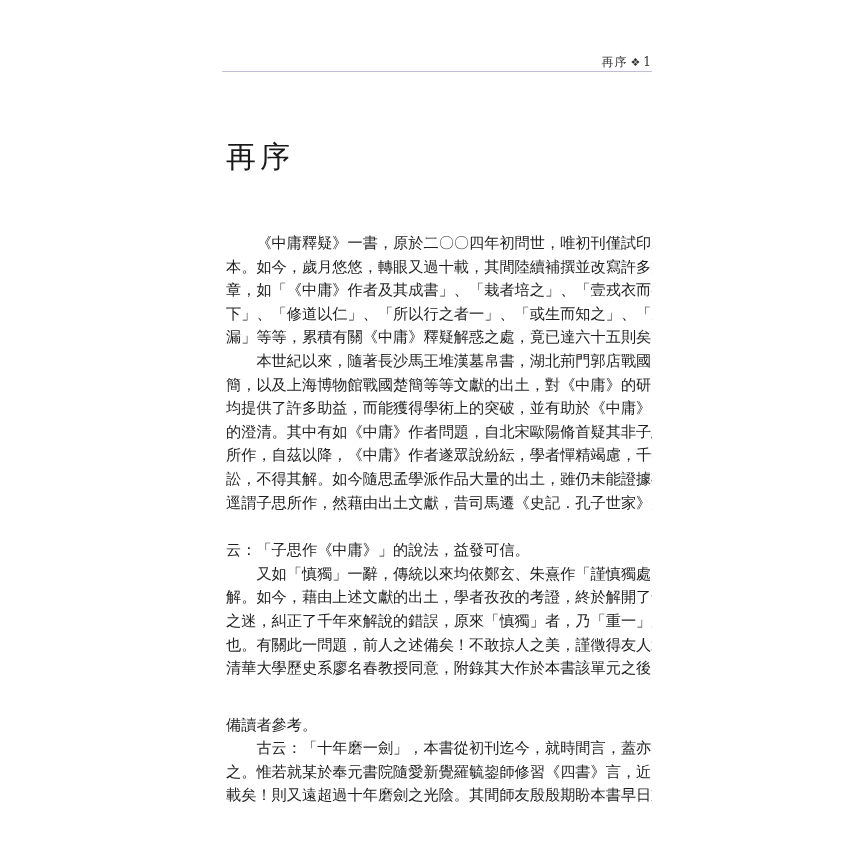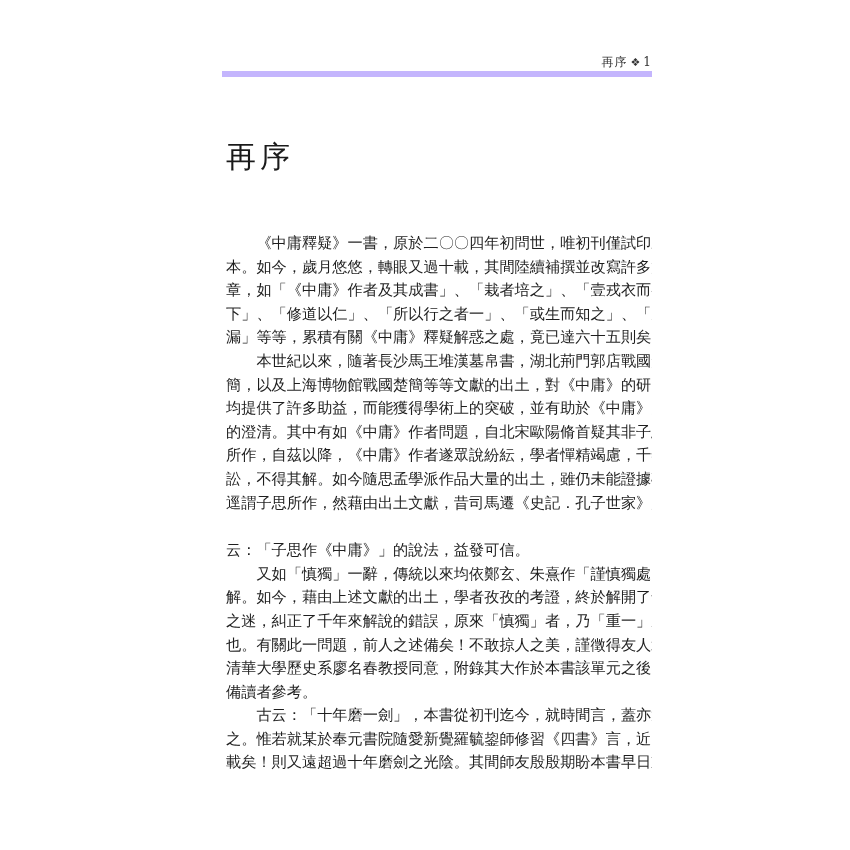--- a/index.html
+++ b/index.html
@@ -1,19 +1,19 @@
 <!DOCTYPE html>
 <html><head>
 <meta charset="utf-8">
 <style>
   html, body { margin:0; padding:0; background:#ffffff; }
   body { width:850px; height:850px; position:relative; overflow:hidden;
          font-family: "DejaVu Serif", "Liberation Serif", serif; color:#1e1e1e; }
   .running-head { position:absolute; left:222px; top:50px; width:430px; height:21px;
-                  border-bottom:6px solid #c4b5fd; }
+                  border-bottom:1px solid #c4b5fd; }
   .running-head .rh-text { position:absolute; right:0; top:4px; font-size:12px; color:#333;
                   letter-spacing:1px; }
   .rh-icon { font-size:11px; margin:0 2px 0 3px; }
   .chapter-title { position:absolute; left:226px; top:137px; font-size:30px; letter-spacing:4px;
                    color:#1a1a1a; font-weight:normal; margin:0; }
   .body-text { position:absolute; left:226px; top:232px; width:426px; }
   .line { display:block; white-space:nowrap; overflow:hidden; }
 </style>
 </head>
 <body>
@@ -43,20 +43,20 @@
       <span class="line" style="text-align: justify; text-align-last: justify;">訟，不得其解。如今隨思孟學派作品大量的出土，雖仍未能證據確鑿</span>
       <span class="line" style="text-align: justify; text-align-last: justify;">逕謂子思所作，然藉由出土文獻，昔司馬遷《史記．孔子世家》所</span>
       <span class="line" style="text-align: justify; text-align-last: left; margin-top: 24px;">云：「子思作《中庸》」的說法，益發可信。</span>
     </div>
     <div style="font-size: 15.2px; line-height: 23.6px;">
       <span class="line" style="text-align: justify; text-align-last: justify;">　　又如「慎獨」一辭，傳統以來均依鄭玄、朱熹作「謹慎獨處」</span>
       <span class="line" style="text-align: justify; text-align-last: justify;">解。如今，藉由上述文獻的出土，學者孜孜的考證，終於解開了千古</span>
       <span class="line" style="text-align: justify; text-align-last: justify;">之迷，糾正了千年來解說的錯誤，原來「慎獨」者，乃「重一」之謂</span>
       <span class="line" style="text-align: justify; text-align-last: justify;">也。有關此一問題，前人之述備矣！不敢掠人之美，謹徵得友人北京</span>
       <span class="line" style="text-align: justify; text-align-last: justify;">清華大學歷史系廖名春教授同意，附錄其大作於本書該單元之後，以</span>
-      <span class="line" style="text-align: justify; text-align-last: left;">備讀者參考。</span>
+      <span class="line" style="text-align: justify; text-align-last: left; margin-top: 33px;">備讀者參考。</span>
     </div>
     <div style="font-size: 15.2px; line-height: 23.6px;">
       <span class="line" style="text-align: justify; text-align-last: justify;">　　古云：「十年磨一劍」，本書從初刊迄今，就時間言，蓋亦近</span>
       <span class="line" style="text-align: justify; text-align-last: justify;">之。惟若就某於奉元書院隨愛新覺羅毓鋆師修習《四書》言，近四十</span>
       <span class="line" style="text-align: justify; text-align-last: justify;">載矣！則又遠超過十年磨劍之光陰。其間師友殷殷期盼本書早日重新</span>
     </div>
   </div>
 
 </body></html>

